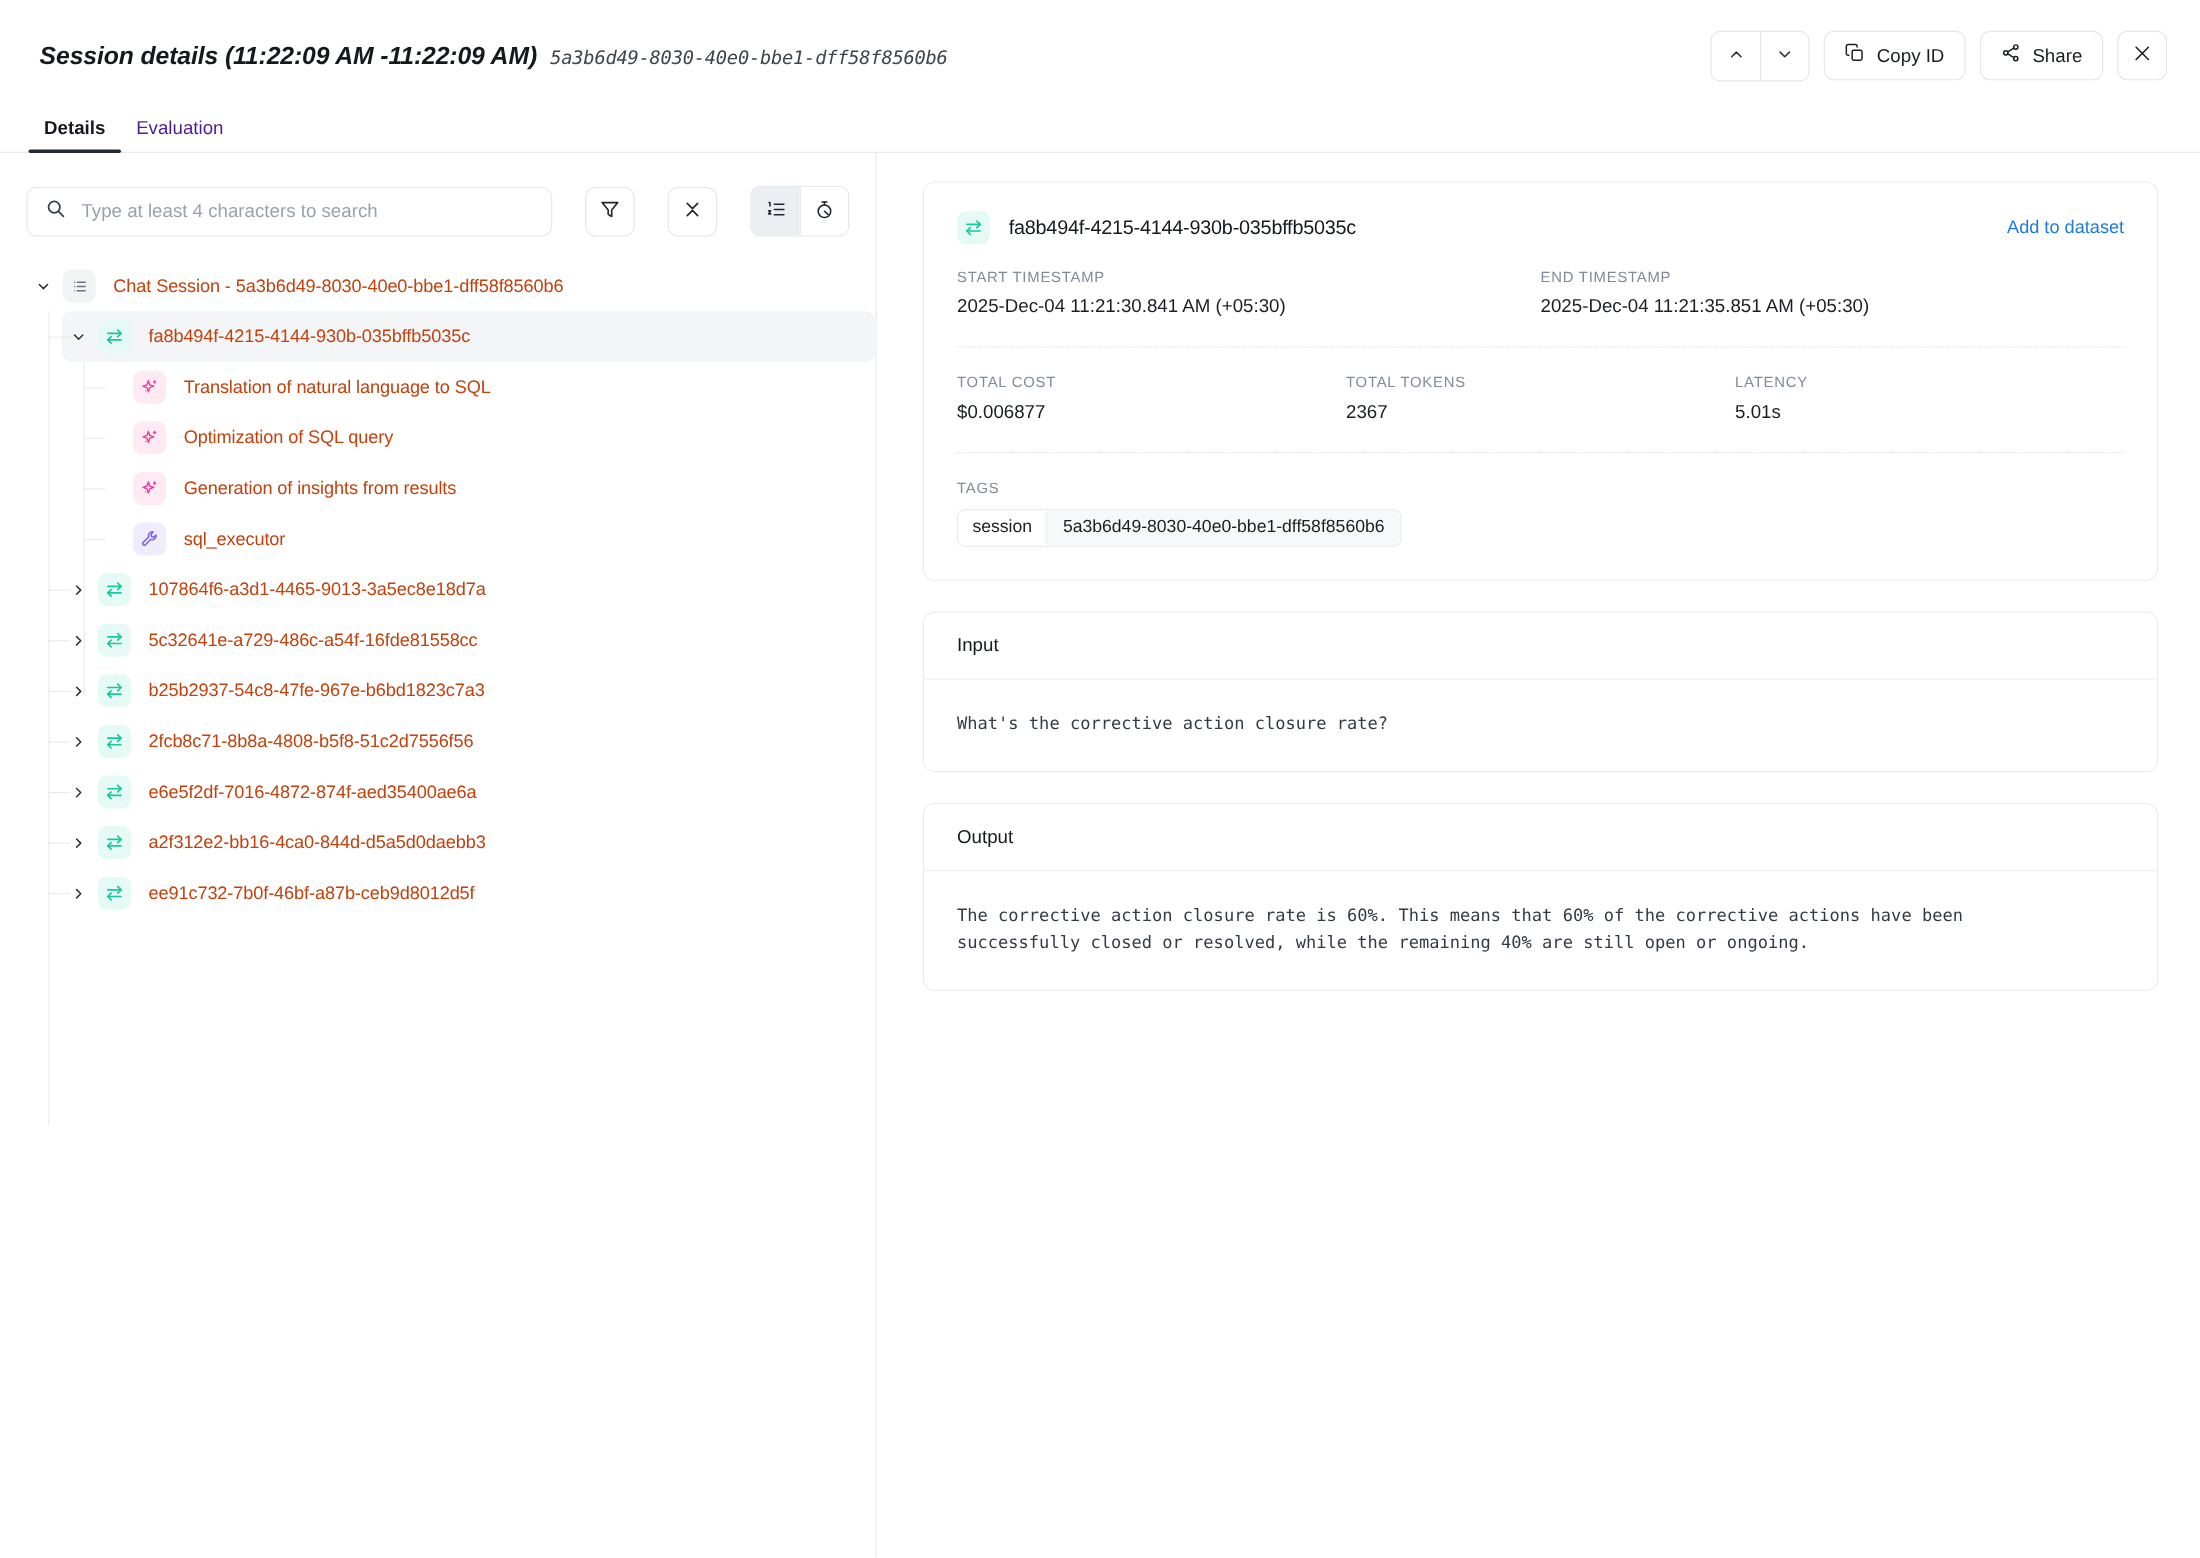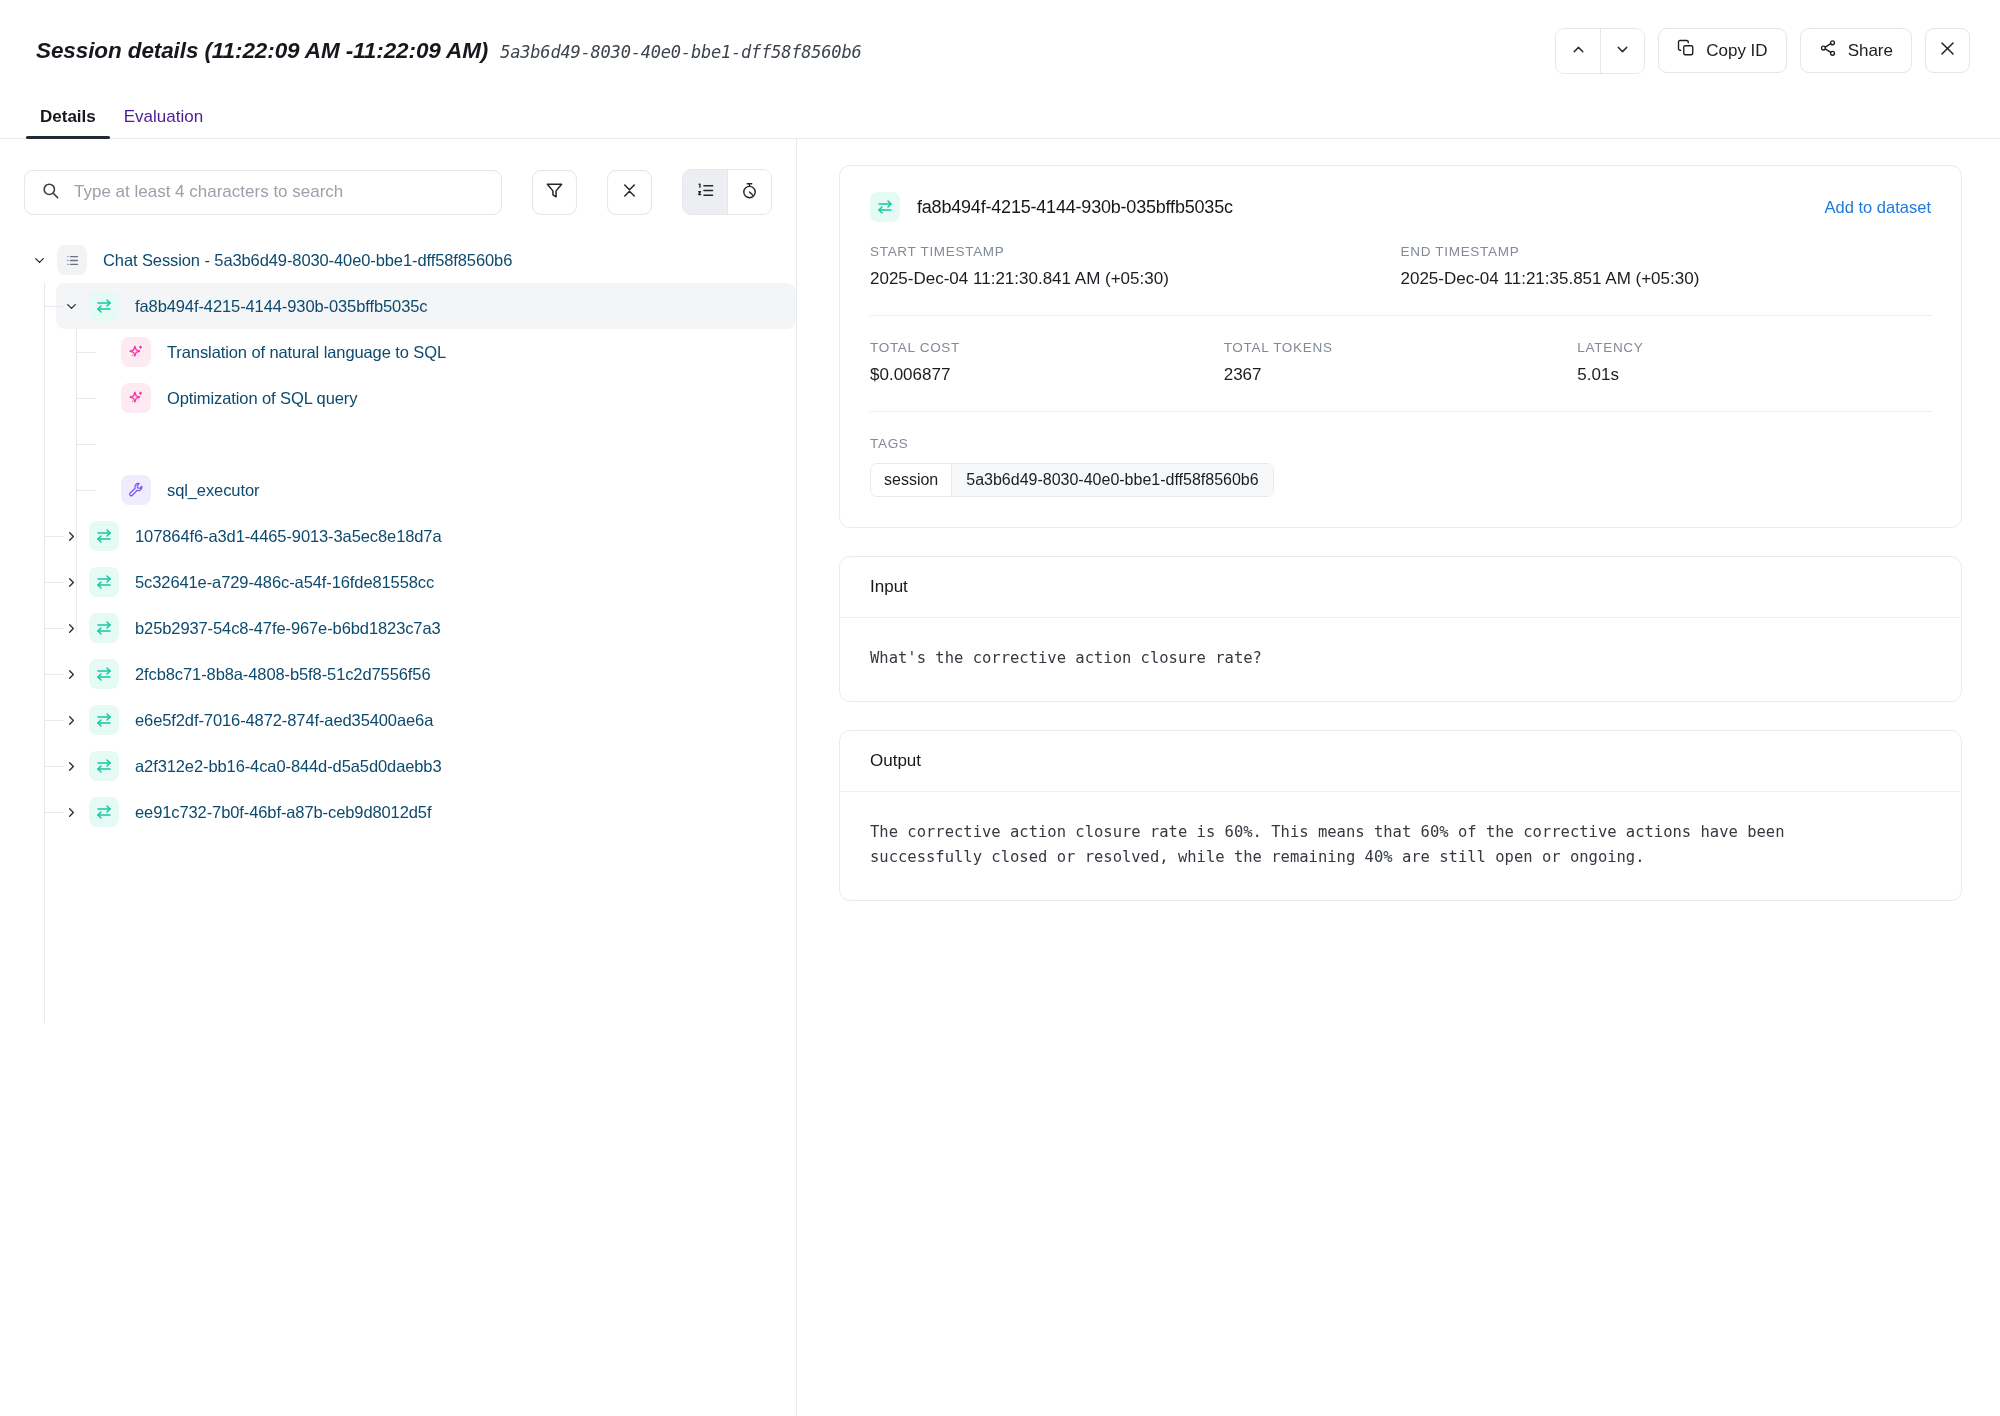--- a/index.html
+++ b/index.html
@@ -199,21 +199,21 @@
     display: flex; align-items: center; justify-content: center;
     flex: 0 0 30px;
     margin-left: 3px;
   }
   .badge.grey { background: #f2f3f5; }
   .badge.teal { background: #e6faf5; }
   .badge.pink { background: #fdeaf3; }
   .badge.purple { background: #efecfd; }
   .tree-label {
     font-size: 16.5px;
-    color: #0c4a6e;
+    color: #c2410c;
     margin-left: 16px;
     white-space: nowrap;
     letter-spacing: -0.1px;
   }
   .tree-label.session { font-size: 16.5px; }
 
   
   .lvl1 { padding-left: 24px; }
   .lvl2 { padding-left: 56px; }
   .lvl3 { padding-left: 88px; }
@@ -505,20 +505,31 @@
                   <path d="M10.5 4.2 L12.2 9.1 L17 10.8 L12.2 12.5 L10.5 17.4 L8.8 12.5 L4 10.8 L8.8 9.1 Z"></path>
                   <path d="M18 4.3 v2.6 M16.7 5.6 h2.6"></path>
                   <circle cx="7.3" cy="16.4" r="0.85" fill="#f2389c" stroke="none"></circle>
                 </svg>
               </span>
               <span class="tree-label">Optimization of SQL query</span>
             </div>
           </div>
           <div class="tree-row lvl3" style="z-index: 2;">
             <div class="guide guide-h" style="position: absolute; top: 23px; left: 76px; width: 20px; z-index: 0;"></div>
+            <div class="row-inner">
+              <span class="chev"></span>
+              <span class="badge pink">
+                <svg width="18" height="18" viewBox="0 0 24 24" fill="none" stroke="#f2389c" stroke-width="1.7" stroke-linecap="round" stroke-linejoin="round">
+                  <path d="M10.5 4.2 L12.2 9.1 L17 10.8 L12.2 12.5 L10.5 17.4 L8.8 12.5 L4 10.8 L8.8 9.1 Z"></path>
+                  <path d="M18 4.3 v2.6 M16.7 5.6 h2.6"></path>
+                  <circle cx="7.3" cy="16.4" r="0.85" fill="#f2389c" stroke="none"></circle>
+                </svg>
+              </span>
+              <span class="tree-label">Generation of insights from results</span>
+            </div>
           </div>
           <div class="tree-row lvl3" style="z-index: 2;">
             <div class="guide guide-h" style="position: absolute; top: 23px; left: 76px; width: 20px; z-index: 0;"></div>
             <div class="row-inner">
               <span class="chev"></span>
               <span class="badge purple">
                 <svg width="18" height="18" viewBox="0 0 24 24" fill="none" stroke="#7c5cf0" stroke-width="1.8" stroke-linecap="round" stroke-linejoin="round">
                   <path d="M16.2 3.4a4.6 4.6 0 0 0-5.3 6.2L4 16.4a2 2 0 0 0 2.8 2.8l6.8-6.8a4.6 4.6 0 0 0 6.2-5.3l-2.8 2.8-2.6-.7-.7-2.6z"></path>
                 </svg>
               </span>

